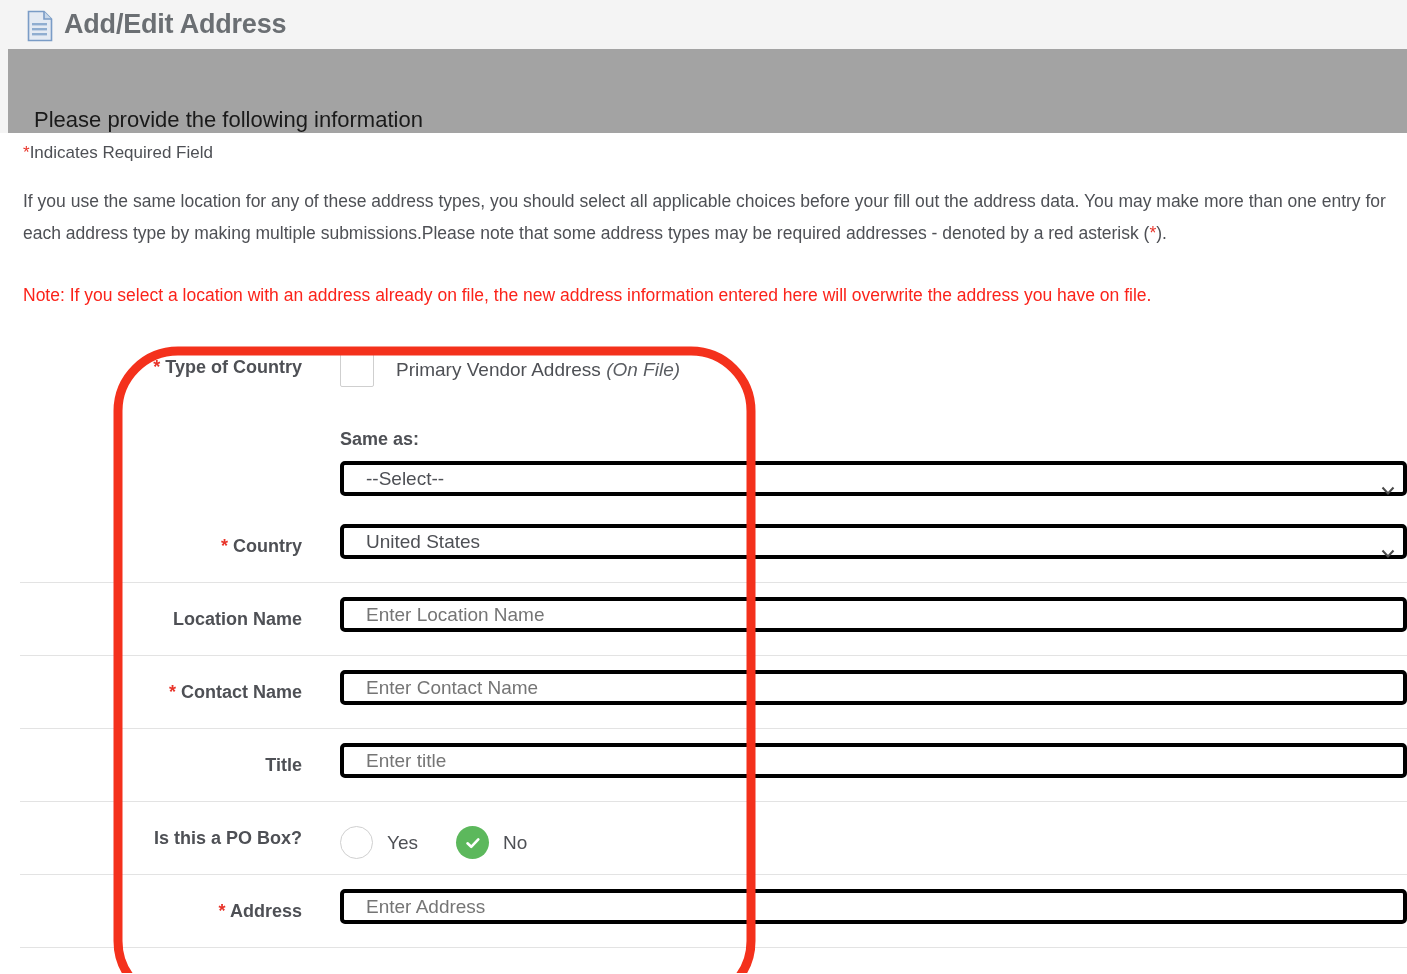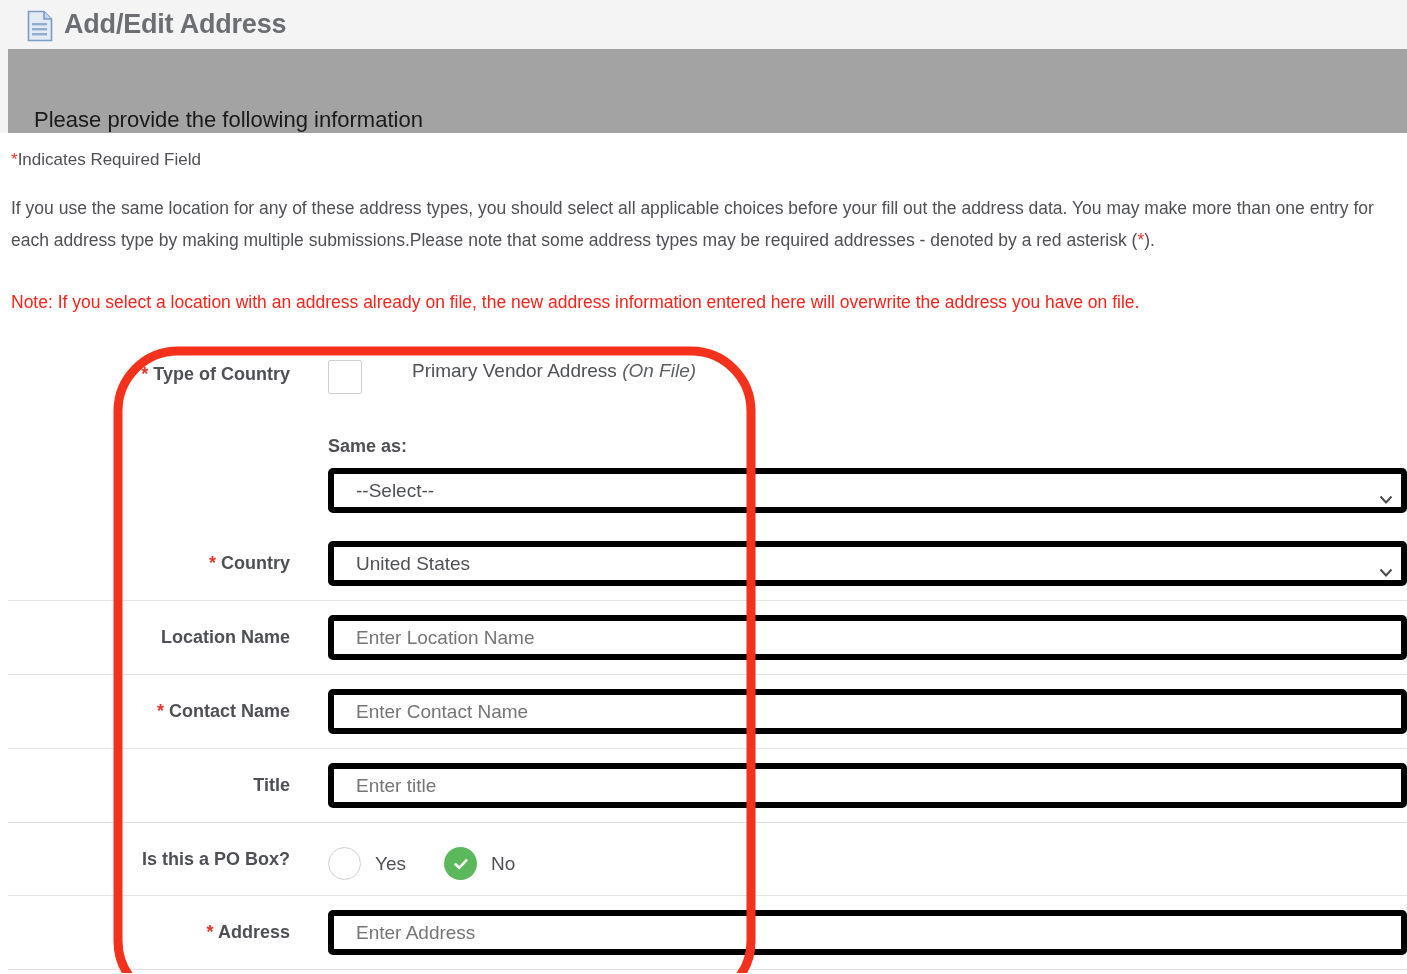--- a/index.html
+++ b/index.html
@@ -55,24 +55,23 @@
     padding-left: 26px;
     box-sizing: border-box;
   }
   .banner-text {
     font-size: 22px;
     color: #1a1a1a;
   }
 
   
   .content {
-    padding-left: 8px;
+    padding-left: 20px;
     background: #ffffff;
     position: relative;
-    margin-top: 7px;
   }
   .copy {
     padding: 0 12px 0 3px;
   }
   .req-line {
     font-size: 17px;
     color: #4e5055;
     padding-top: 6px;
     line-height: 28px;
   }
@@ -122,22 +121,22 @@
   .row-field {
     flex: 1 1 auto;
     padding-top: 14px;
     padding-bottom: 14px;
     min-width: 0;
   }
 
   
   .cb-line {
     display: flex;
+    align-items: center;
     padding-top: 8px;
-    gap: 28px;
   }
   .checkbox {
     width: 32px;
     height: 32px;
     border: 1px solid #cfcfcf;
     background: #fff;
     border-radius: 2px;
     flex: 0 0 auto;
     margin-right: 22px;
   }
@@ -152,22 +151,22 @@
 
   .sameas-label {
     font-size: 18px;
     font-weight: bold;
     color: #4e5055;
     margin-top: 42px;
     margin-bottom: 11px;
   }
 
   .field-box {
-    height: 45px;
-    border: 6px solid #000000;
+    height: 35px;
+    border: 4px solid #000000;
     border-radius: 5px;
     background: #ffffff;
     display: flex;
     align-items: center;
     padding: 0 14px 0 22px;
     box-sizing: border-box;
     font-size: 19px;
     color: #4e5055;
     margin-right: 0;
     position: relative;

